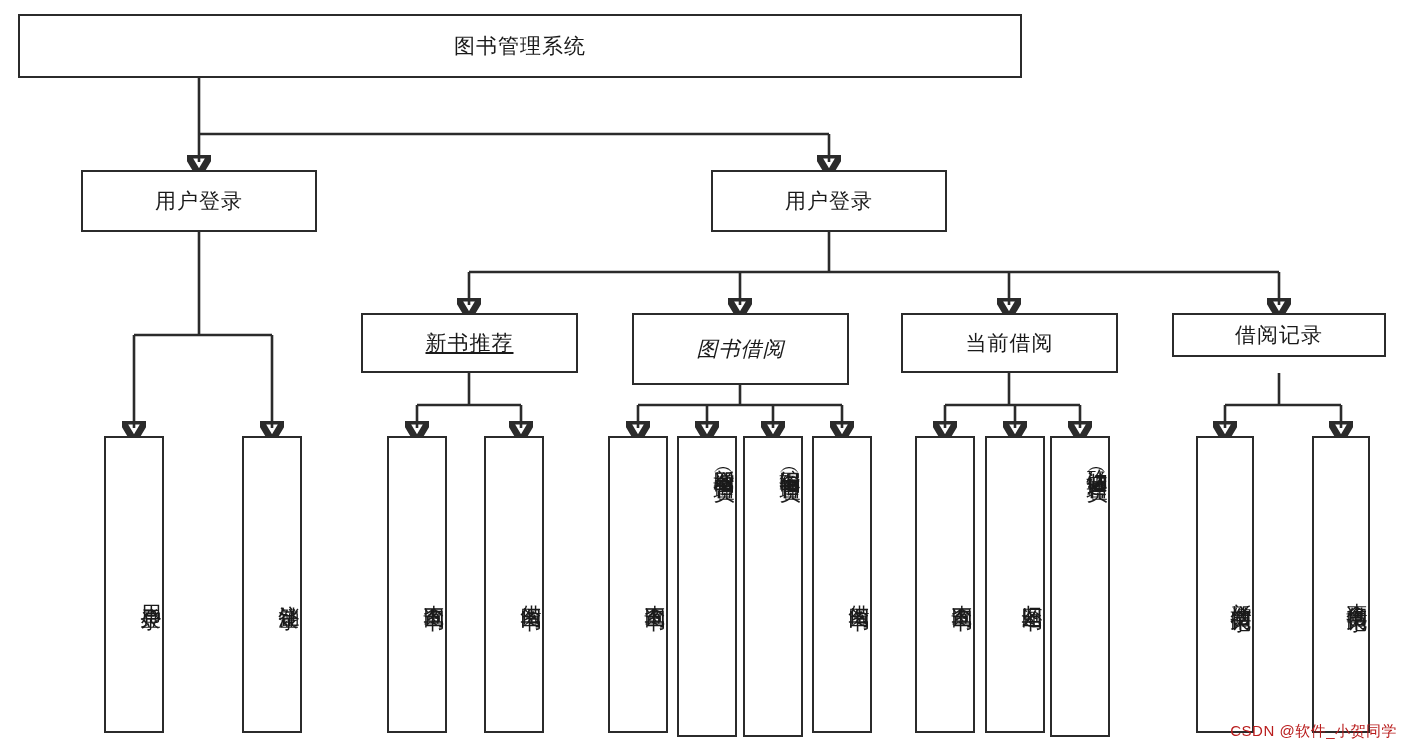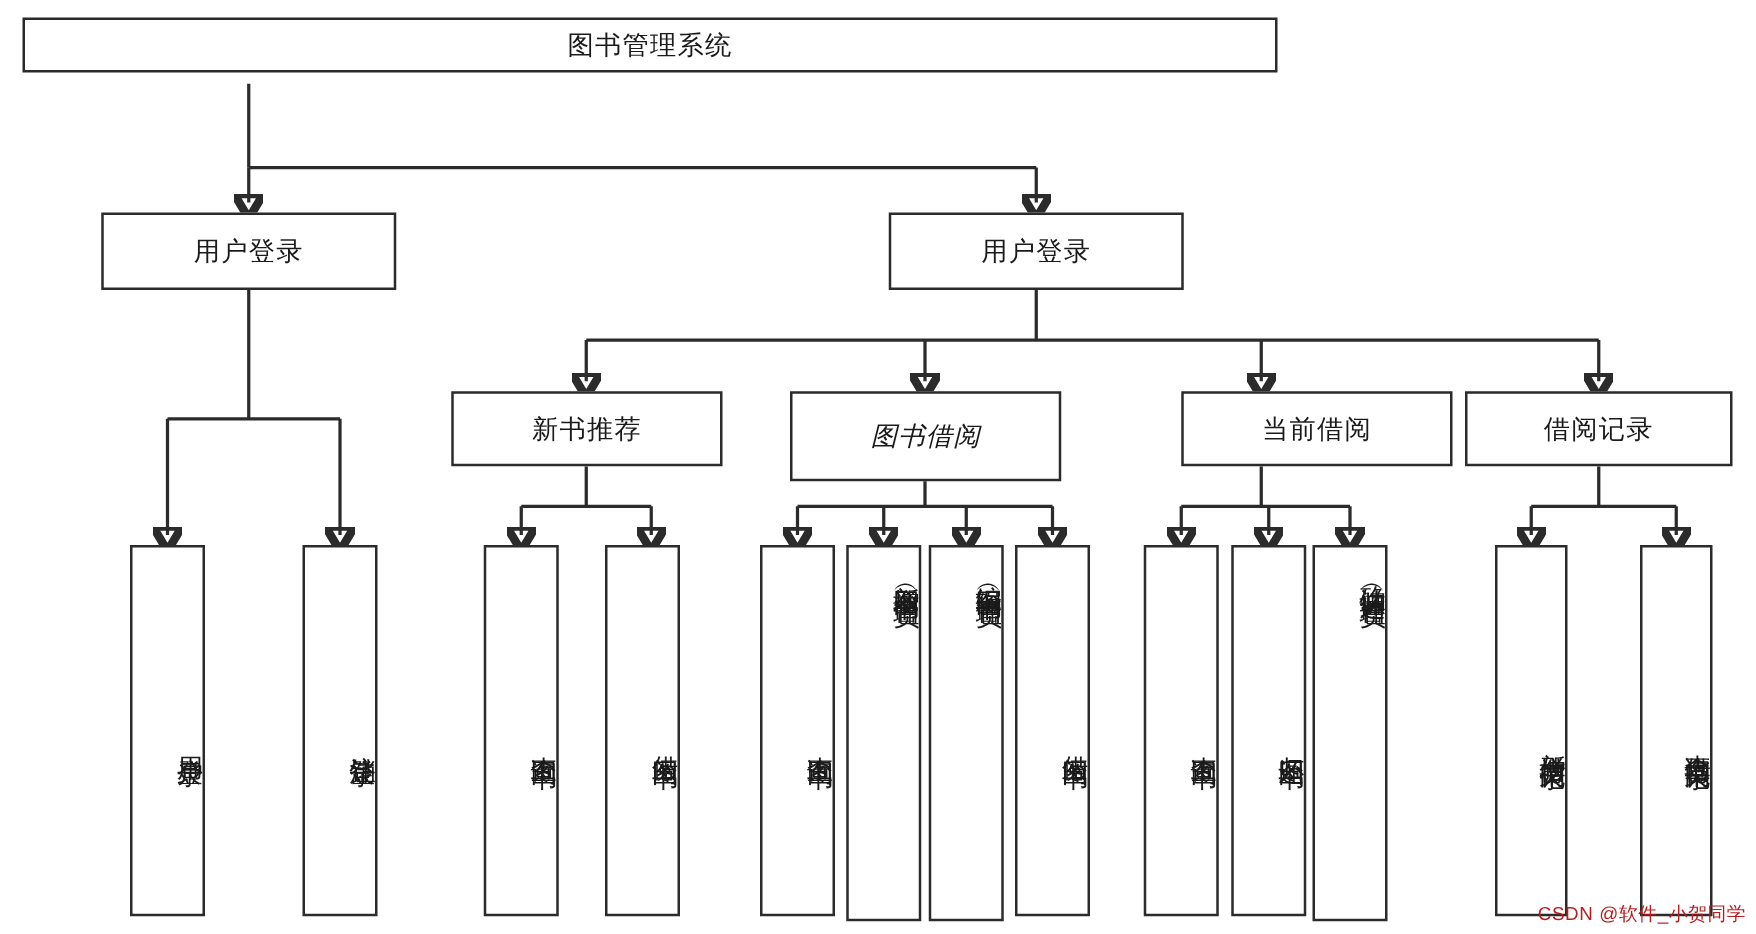--- a/index.html
+++ b/index.html
@@ -92,29 +92,29 @@
     <line x1="945" y1="405" x2="945" y2="428" marker-end="url(#arrow)"></line>
     <line x1="1015" y1="405" x2="1015" y2="428" marker-end="url(#arrow)"></line>
     <line x1="1080" y1="405" x2="1080" y2="428" marker-end="url(#arrow)"></line>
 
     <line x1="1279" y1="373" x2="1279" y2="405"></line>
     <line x1="1225" y1="405" x2="1341" y2="405"></line>
     <line x1="1225" y1="405" x2="1225" y2="428" marker-end="url(#arrow)"></line>
     <line x1="1341" y1="405" x2="1341" y2="428" marker-end="url(#arrow)"></line>
   </svg>
 
-  <div class="node horiz" style="left:18px;top:14px;width:1004px;height:44px;">图书管理系统</div>
+  <div class="node horiz" style="left:18px;top:14px;width:1004px;height:64px;">图书管理系统</div>
 
   <div class="node horiz" style="left:81px;top:170px;width:236px;height:62px;">用户登录</div>
   <div class="node horiz" style="left:711px;top:170px;width:236px;height:62px;">用户登录</div>
 
-  <div class="node horiz" style="left:361px;top:313px;width:217px;height:60px;">新书推荐</div>
+  <div class="node horiz" style="left:361px;top:313px;width:217px;height:60px;text-decoration:underline;">新书推荐</div>
   <div class="node horiz" style="left:632px;top:313px;width:217px;height:72px;font-style:italic;">图书借阅</div>
-  <div class="node horiz" style="left:901px;top:313px;width:217px;height:60px;margin-left:44px;">当前借阅</div>
-  <div class="node horiz" style="left:1172px;top:313px;width:214px;height:60px;text-align:center;">借阅记录</div>
+  <div class="node horiz" style="left:901px;top:313px;width:217px;height:60px;">当前借阅</div>
+  <div class="node horiz" style="left:1172px;top:313px;width:214px;height:44px;text-align:center;">借阅记录</div>
 
   <div class="node vert" style="left:104px;top:436px;width:60px;height:297px;">用户登录</div>
   <div class="node vert" style="left:242px;top:436px;width:60px;height:297px;">注销登录</div>
 
   <div class="node vert" style="left:387px;top:436px;width:60px;height:297px;">查询图书</div>
   <div class="node vert" style="left:484px;top:436px;width:60px;height:297px;">借阅图书</div>
 
   <div class="node vert" style="left:608px;top:436px;width:60px;height:297px;">查询图书</div>
   <div class="node vert top-align" style="left:677px;top:436px;width:60px;height:301px;">新增图书（管理员）</div>
   <div class="node vert top-align" style="left:743px;top:436px;width:60px;height:301px;">编辑图书（管理员）</div>

